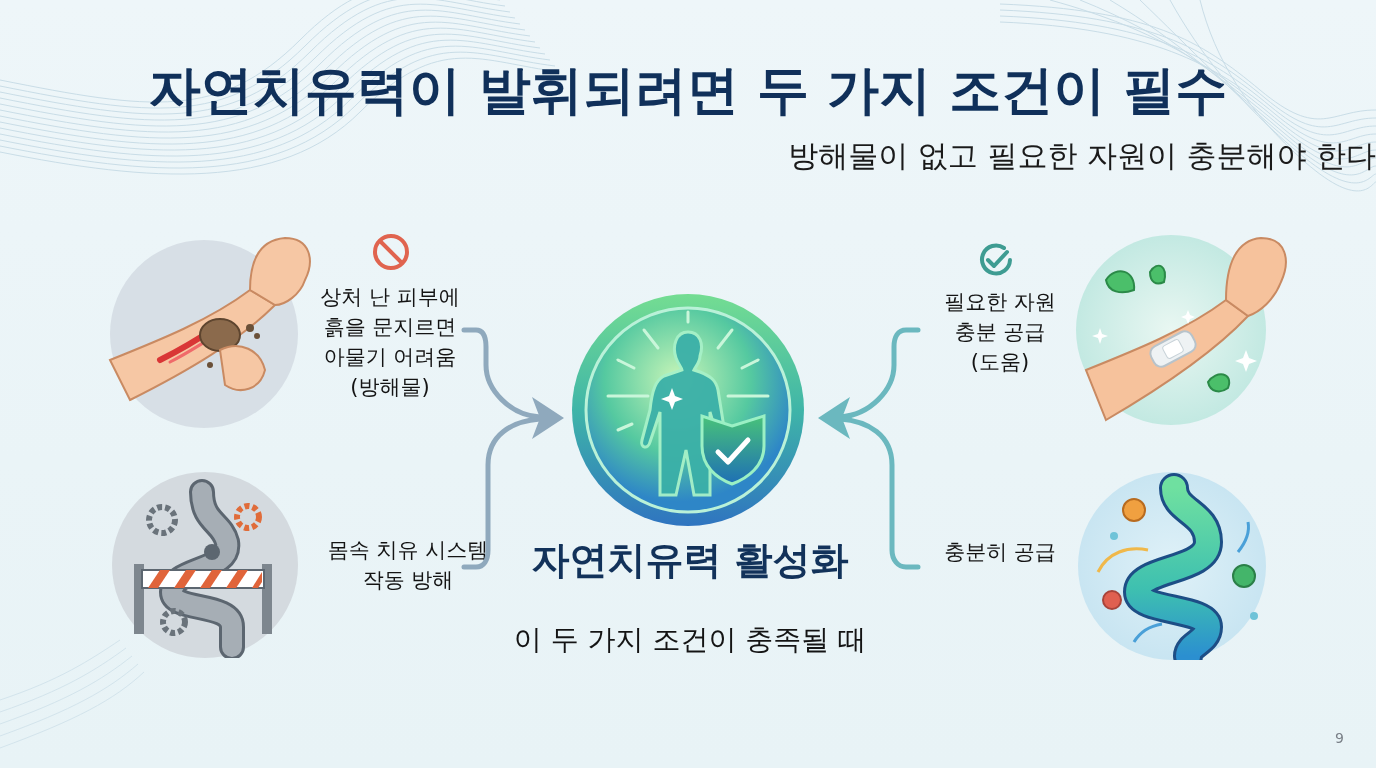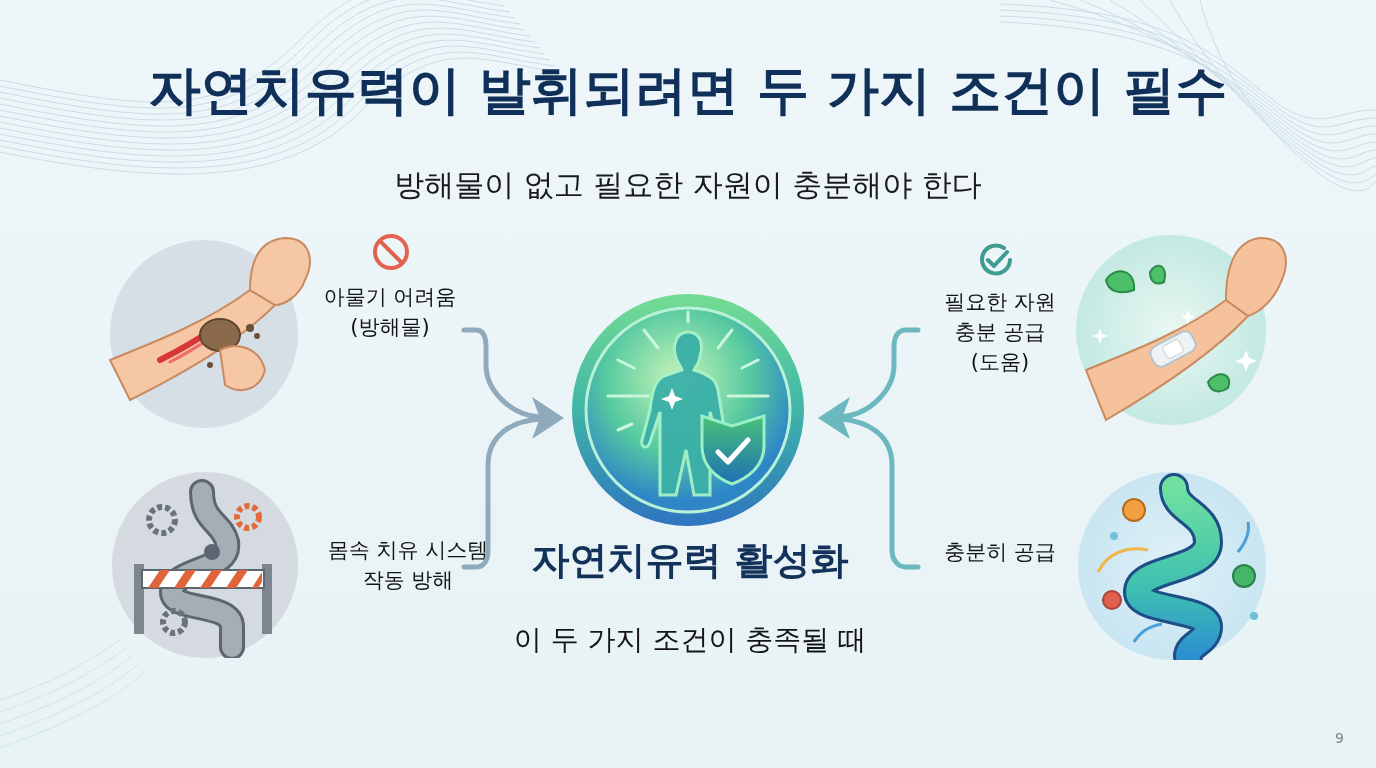--- a/index.html
+++ b/index.html
@@ -11,21 +11,21 @@
     color: #111;
   }
   .bg-waves { position: absolute; left: 0; top: 0; width: 1376px; height: 768px; pointer-events: none; }
   .title {
     position: absolute; left: 0; right: 0; top: 56px;
     text-align: center; font-size: 52px; font-weight: bold; color: #10305a;
     letter-spacing: 0px;
   }
   .subtitle {
     position: absolute; left: 0; right: 0; top: 136px;
-    text-align: center; font-size: 30px; color: #1a1a1a; margin-top: 29px;
+    text-align: right; font-size: 30px; color: #1a1a1a;
   }
   .circle {
     position: absolute; border-radius: 50%;
   }
   .label {
     position: absolute; text-align: center; font-size: 21px; line-height: 30px; color: #141414;
   }
   .center-title {
     position: absolute; left: 480px; width: 420px; top: 535px;
     text-align: center; font-size: 38px; font-weight: bold; color: #12325a;
@@ -93,20 +93,22 @@
     <circle cx="157" cy="126" r="3" fill="#6a5038"></circle>
     <circle cx="110" cy="155" r="3" fill="#6a5038"></circle>
     <path d="M120 140 C 140 130, 160 140, 165 160 C 160 180, 140 185, 125 175 Z" fill="#f6c7a4" stroke="#c98a62" stroke-width="2"></path>
   </svg>
 </div>
 <svg width="40" height="40" viewBox="0 0 40 40" style="position:absolute; left:371px; top:232px;">
   <circle cx="20" cy="20" r="16" fill="none" stroke="#e0644f" stroke-width="4"></circle>
   <line x1="9" y1="9" x2="31" y2="31" stroke="#e0644f" stroke-width="4"></line>
 </svg>
 <div class="label" style="left:300px; width:180px; top:282px;">
+  <div>상처 난 피부에</div>
+  <div>흙을 문지르면</div>
   <div>아물기 어려움</div>
   <div>(방해물)</div>
 </div>
 
 <div class="circle" style="left:112px; top:472px; width:186px; height:186px; background:#d4dadf;">
   <svg width="186" height="186" viewBox="0 0 186 186">
     <path d="M90 20 C 90 50, 110 50, 115 70 C 120 100, 60 95, 60 120 C 60 140, 120 130, 120 155 L 120 175" fill="none" stroke="#5c6670" stroke-width="26" stroke-linecap="round"></path>
     <path d="M90 20 C 90 50, 110 50, 115 70 C 120 100, 60 95, 60 120 C 60 140, 120 130, 120 155 L 120 175" fill="none" stroke="#a6aeb5" stroke-width="20" stroke-linecap="round"></path>
     <circle cx="100" cy="80" r="8" fill="#5c6670"></circle>
     <circle cx="50" cy="48" r="13" fill="none" stroke="#6a737b" stroke-width="6" stroke-dasharray="5 3"></circle>

